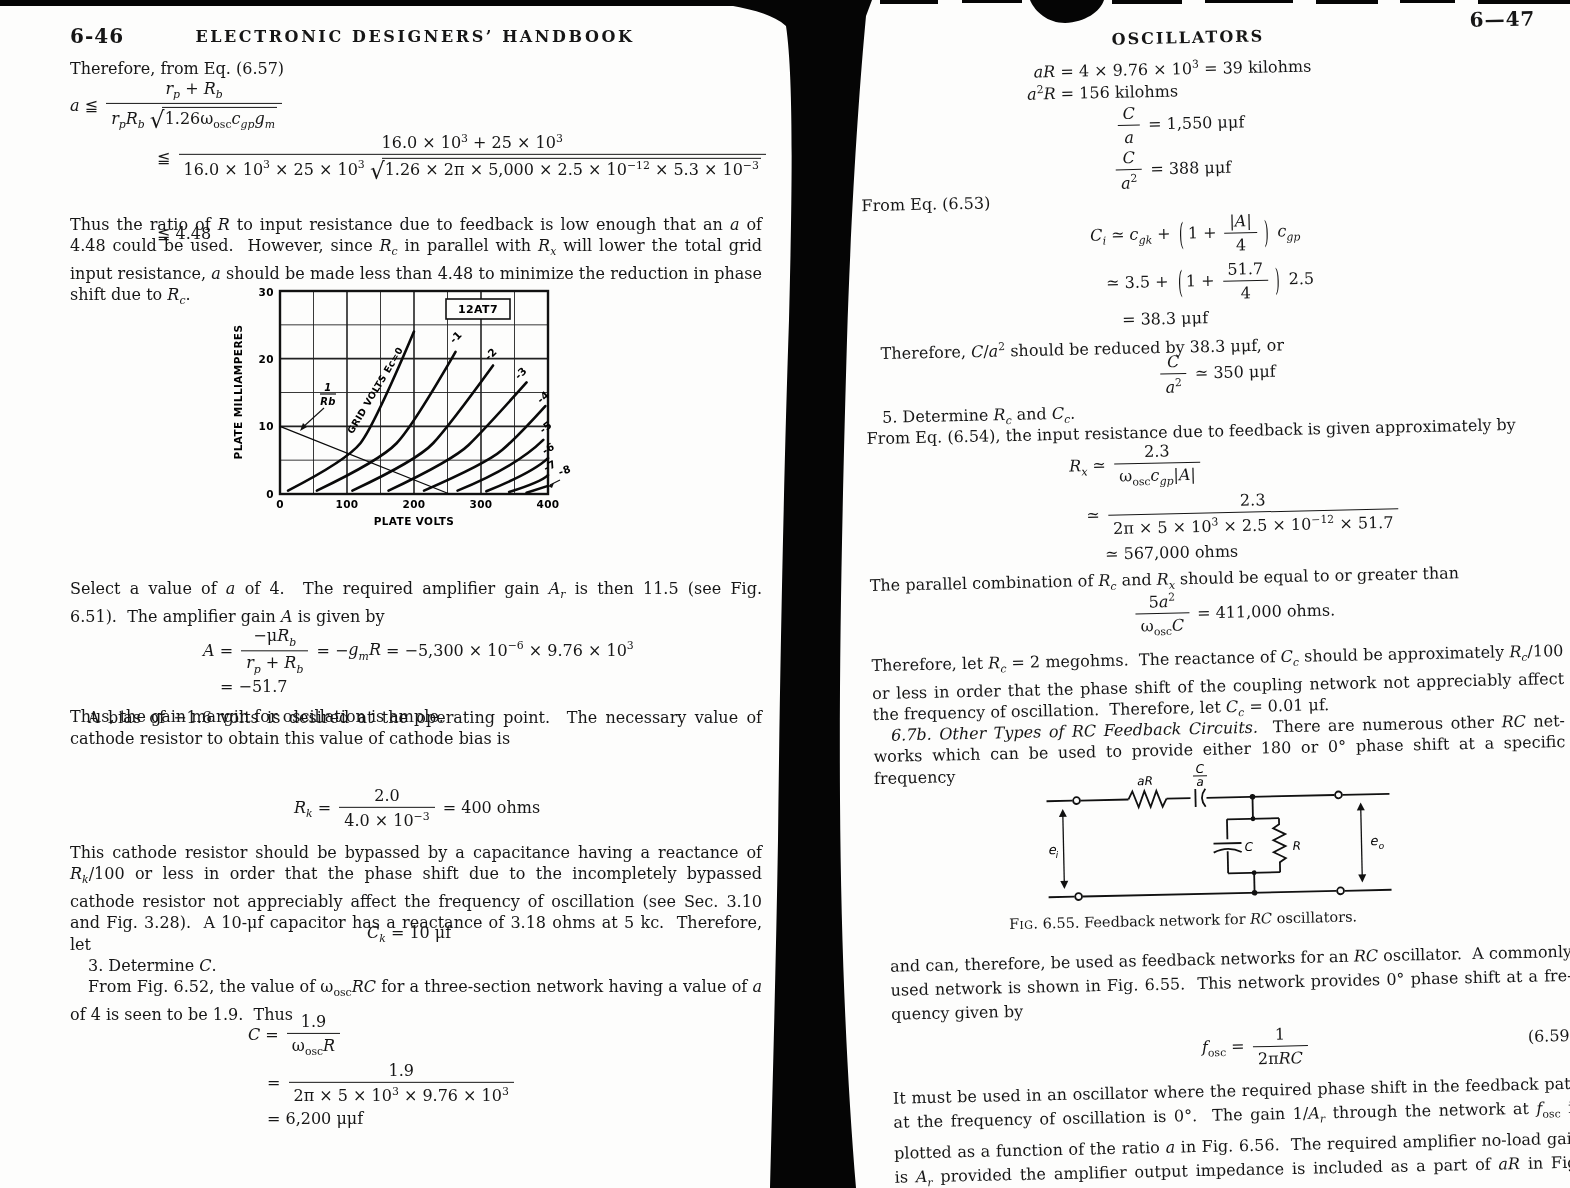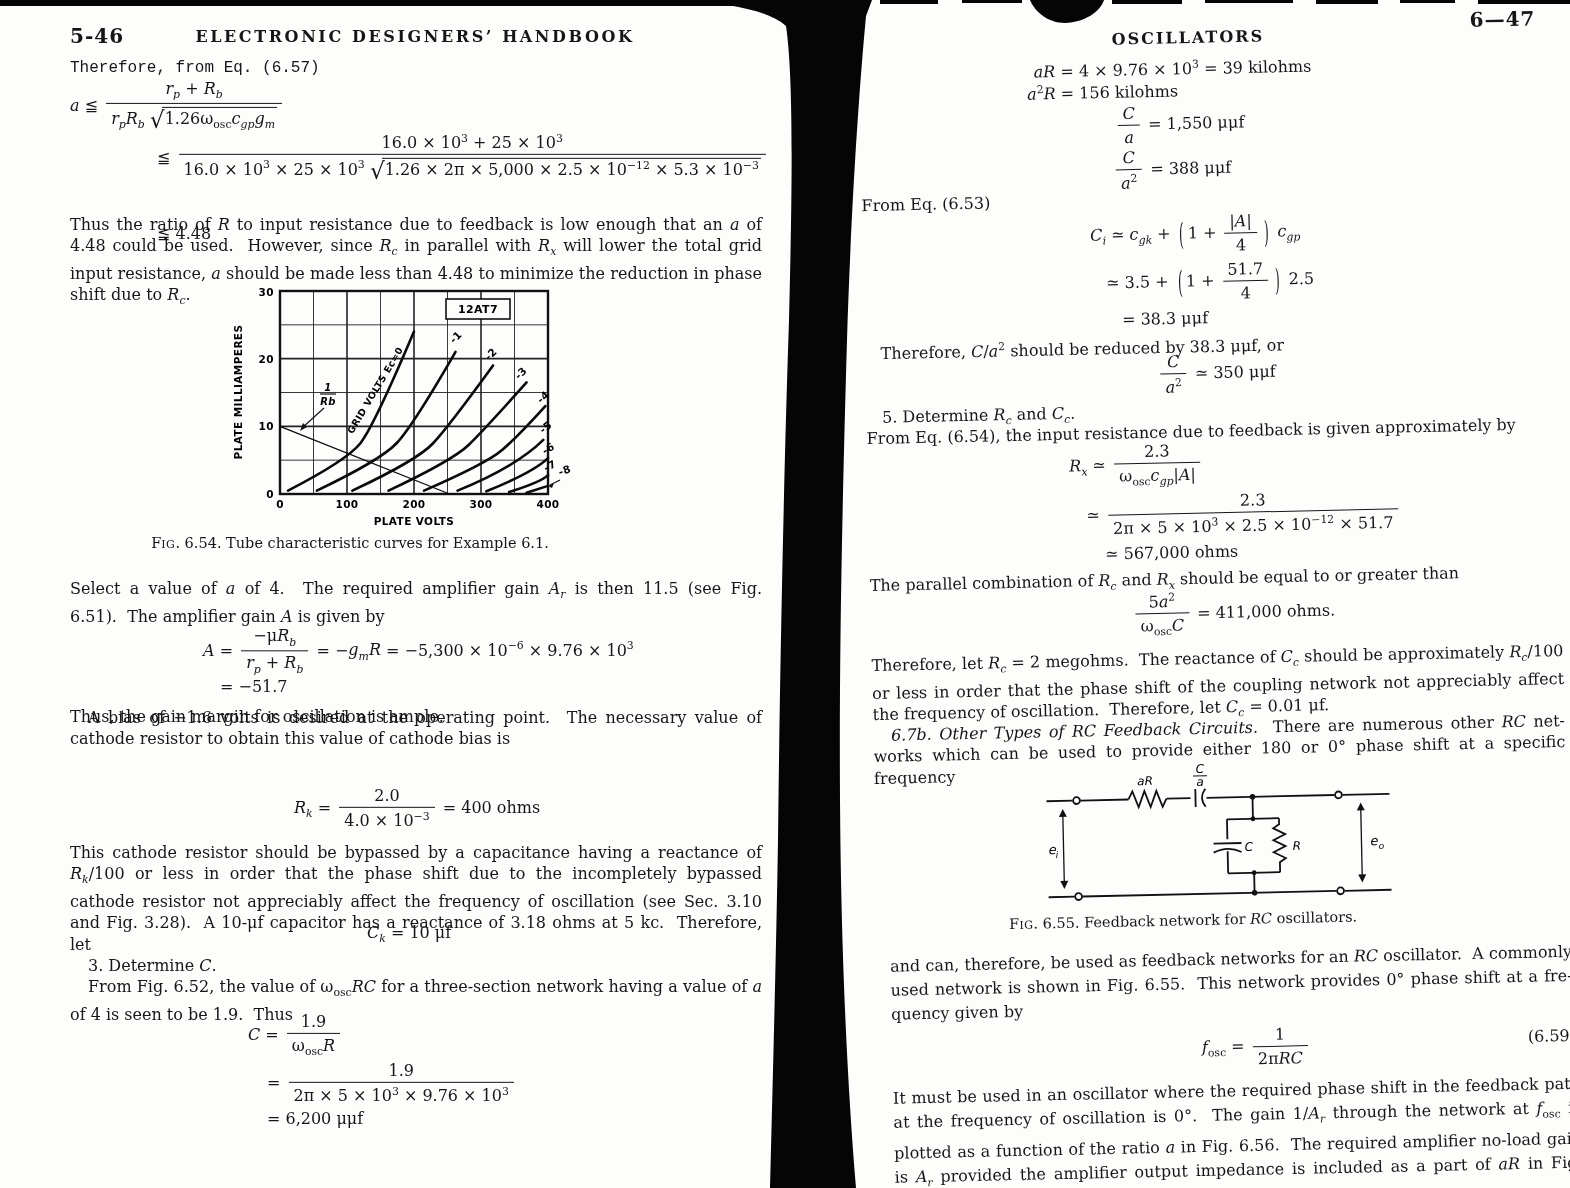--- a/index.html
+++ b/index.html
@@ -24,24 +24,24 @@
   .caption{font-size:14.5px;text-align:center;}
   .sc{font-size:11px;letter-spacing:.5px;}
   .eqnum{position:absolute;font-size:16px;}
   svg text{font-family:"DejaVu Sans","Liberation Sans",sans-serif;}
   .chartlab{font-weight:600;letter-spacing:.4px;}
 </style>
 </head>
 <body>
 
 <div class="page" id="pageL">
-  <span class="abs hnum" style="left:8px;top:6px;">5-46</span>
+  <span class="abs hnum" style="left:8px;top:6px;">6-46</span>
   <div class="abs htitle" style="left:0;top:9px;width:706px;text-align:center;">ELECTRONIC DESIGNERS’ HANDBOOK</div>
 
-  <p class="abs bodytext" style="left:8px;top:40px;width:690px;text-align:left;font-family:Liberation Mono, monospace;">Therefore, from Eq. (6.57)</p>
+  <p class="abs bodytext" style="left:8px;top:40px;width:690px;text-align:left;">Therefore, from Eq. (6.57)</p>
 
   <div class="eq" style="left:8px;top:88px;"><i>a</i> ≦ <span class="frac"><span class="num"><i>r<sub>p</sub></i> + <i>R<sub>b</sub></i></span><span class="den"><i>r<sub>p</sub>R<sub>b</sub></i> <span class="rad">√</span><span class="radbar">1.26ω<sub>osc</sub><i>c<sub>gp</sub>g<sub>m</sub></i></span></span></span></div>
   <div class="eq" style="left:95px;top:140px;">≦ <span class="frac"><span class="num">16.0 × 10<sup>3</sup> + 25 × 10<sup>3</sup></span><span class="den">16.0 × 10<sup>3</sup> × 25 × 10<sup>3</sup> <span class="rad">√</span><span class="radbar">1.26 × 2π × 5,000 × 2.5 × 10<sup>−12</sup> × 5.3 × 10<sup>−3</sup></span></span></span></div>
   <div class="eq" style="left:95px;top:183px;margin-top:32px;">≦ 4.48</div>
 
   <p class="abs bodytext" style="left:8px;top:196px;width:692px;">Thus the ratio of <i>R</i> to input resistance due to feedback is low enough that an <i>a</i> of 4.48 could be used.&nbsp;&nbsp;However, since <i>R<sub>c</sub></i> in parallel with <i>R<sub>x</sub></i> will lower the total grid input resist­ance, <i>a</i> should be made less than 4.48 to minimize the reduction in phase shift due to <i>R<sub>c</sub></i>.</p>
 
   <svg class="abs" id="fig54" style="left:168px;top:266px;" width="352" height="252" viewBox="0 0 352 252">
     <g id="g-grid">
         <line x1="50" y1="210" x2="50" y2="7" stroke="#222" stroke-width="1.6"></line>
@@ -103,21 +103,20 @@
     <text x="251" y="224" text-anchor="middle" font-size="10.5" class="chartlab">300</text>
     <text x="318" y="224" text-anchor="middle" font-size="10.5" class="chartlab">400</text>
     <text x="44" y="214" text-anchor="end" font-size="10.5" class="chartlab">0</text>
     <text x="44" y="146" text-anchor="end" font-size="10.5" class="chartlab">10</text>
     <text x="44" y="79" text-anchor="end" font-size="10.5" class="chartlab">20</text>
     <text x="44" y="12" text-anchor="end" font-size="10.5" class="chartlab">30</text>
     <text x="184" y="241" text-anchor="middle" font-size="10.5" class="chartlab">PLATE VOLTS</text>
     <text x="12" y="108" text-anchor="middle" font-size="10.5" class="chartlab" transform="rotate(-90 12 108)">PLATE MILLIAMPERES</text>
   </svg>
 
-  <div class="abs caption" style="left:8px;top:517px;width:560px;">F<span class="sc">IG</span>. 6.54. Tube characteristic curves for Example 6.1.</div>
 
   <p class="abs bodytext" style="left:8px;top:560px;width:692px;">Select a value of <i>a</i> of 4.&nbsp;&nbsp;The required amplifier gain <i>A<sub>r</sub></i> is then 11.5 (see Fig. 6.51).&nbsp;&nbsp;The amplifier gain <i>A</i> is given by</p>
 
   <div class="eq" style="left:141px;top:633px;"><i>A</i> = <span class="frac"><span class="num">−μ<i>R<sub>b</sub></i></span><span class="den"><i>r<sub>p</sub></i> + <i>R<sub>b</sub></i></span></span> = −<i>g<sub>m</sub>R</i> = −5,300 × 10<sup>−6</sup> × 9.76 × 10<sup>3</sup></div>
   <div class="eq" style="left:158px;top:668px;">= −51.7</div>
 
   <p class="abs bodytext" style="left:8px;top:688px;width:692px;text-align:left;">Thus, the gain margin for oscillation is ample.</p>
   <p class="abs bodytext" style="left:8px;top:689px;width:692px;text-indent:18px;">A bias of −1.6 volts is desired at the operating point.&nbsp;&nbsp;The necessary value of cathode resistor to obtain this value of cathode bias is</p>
 
   <div class="eq" style="left:232px;top:790px;"><i>R<sub>k</sub></i> = <span class="frac"><span class="num">2.0</span><span class="den">4.0 × 10<sup>−3</sup></span></span> = 400 ohms</div>

